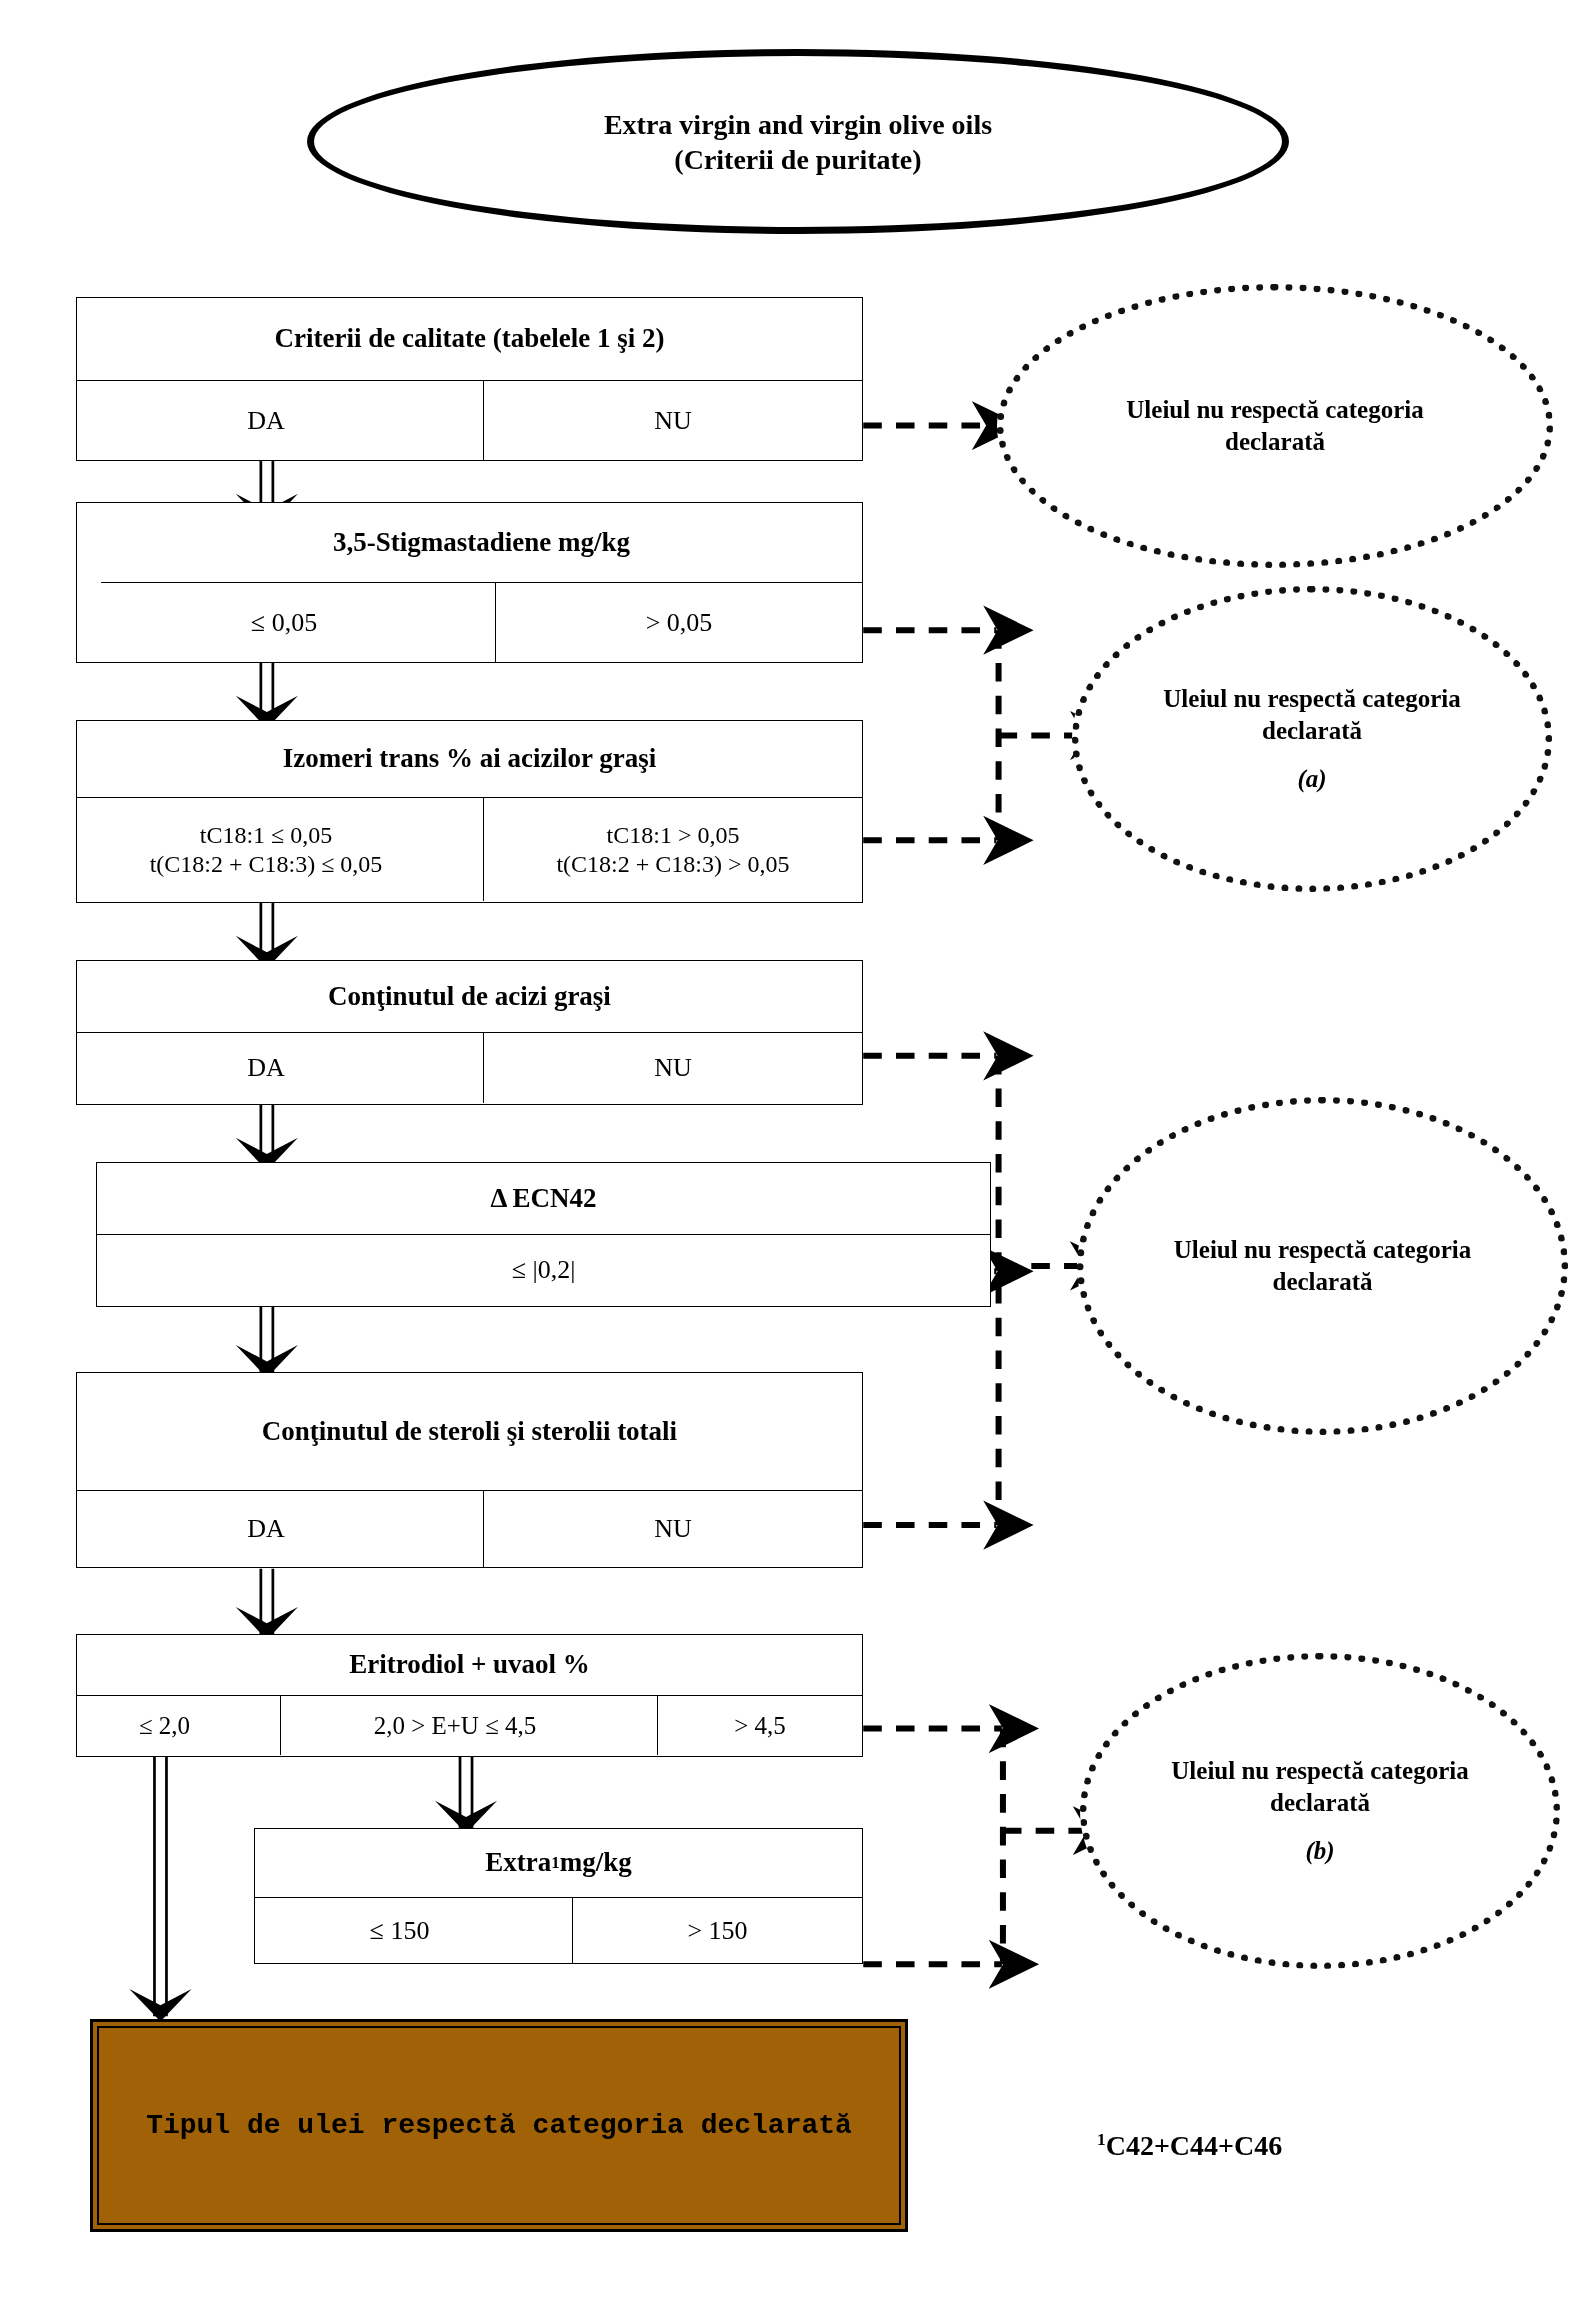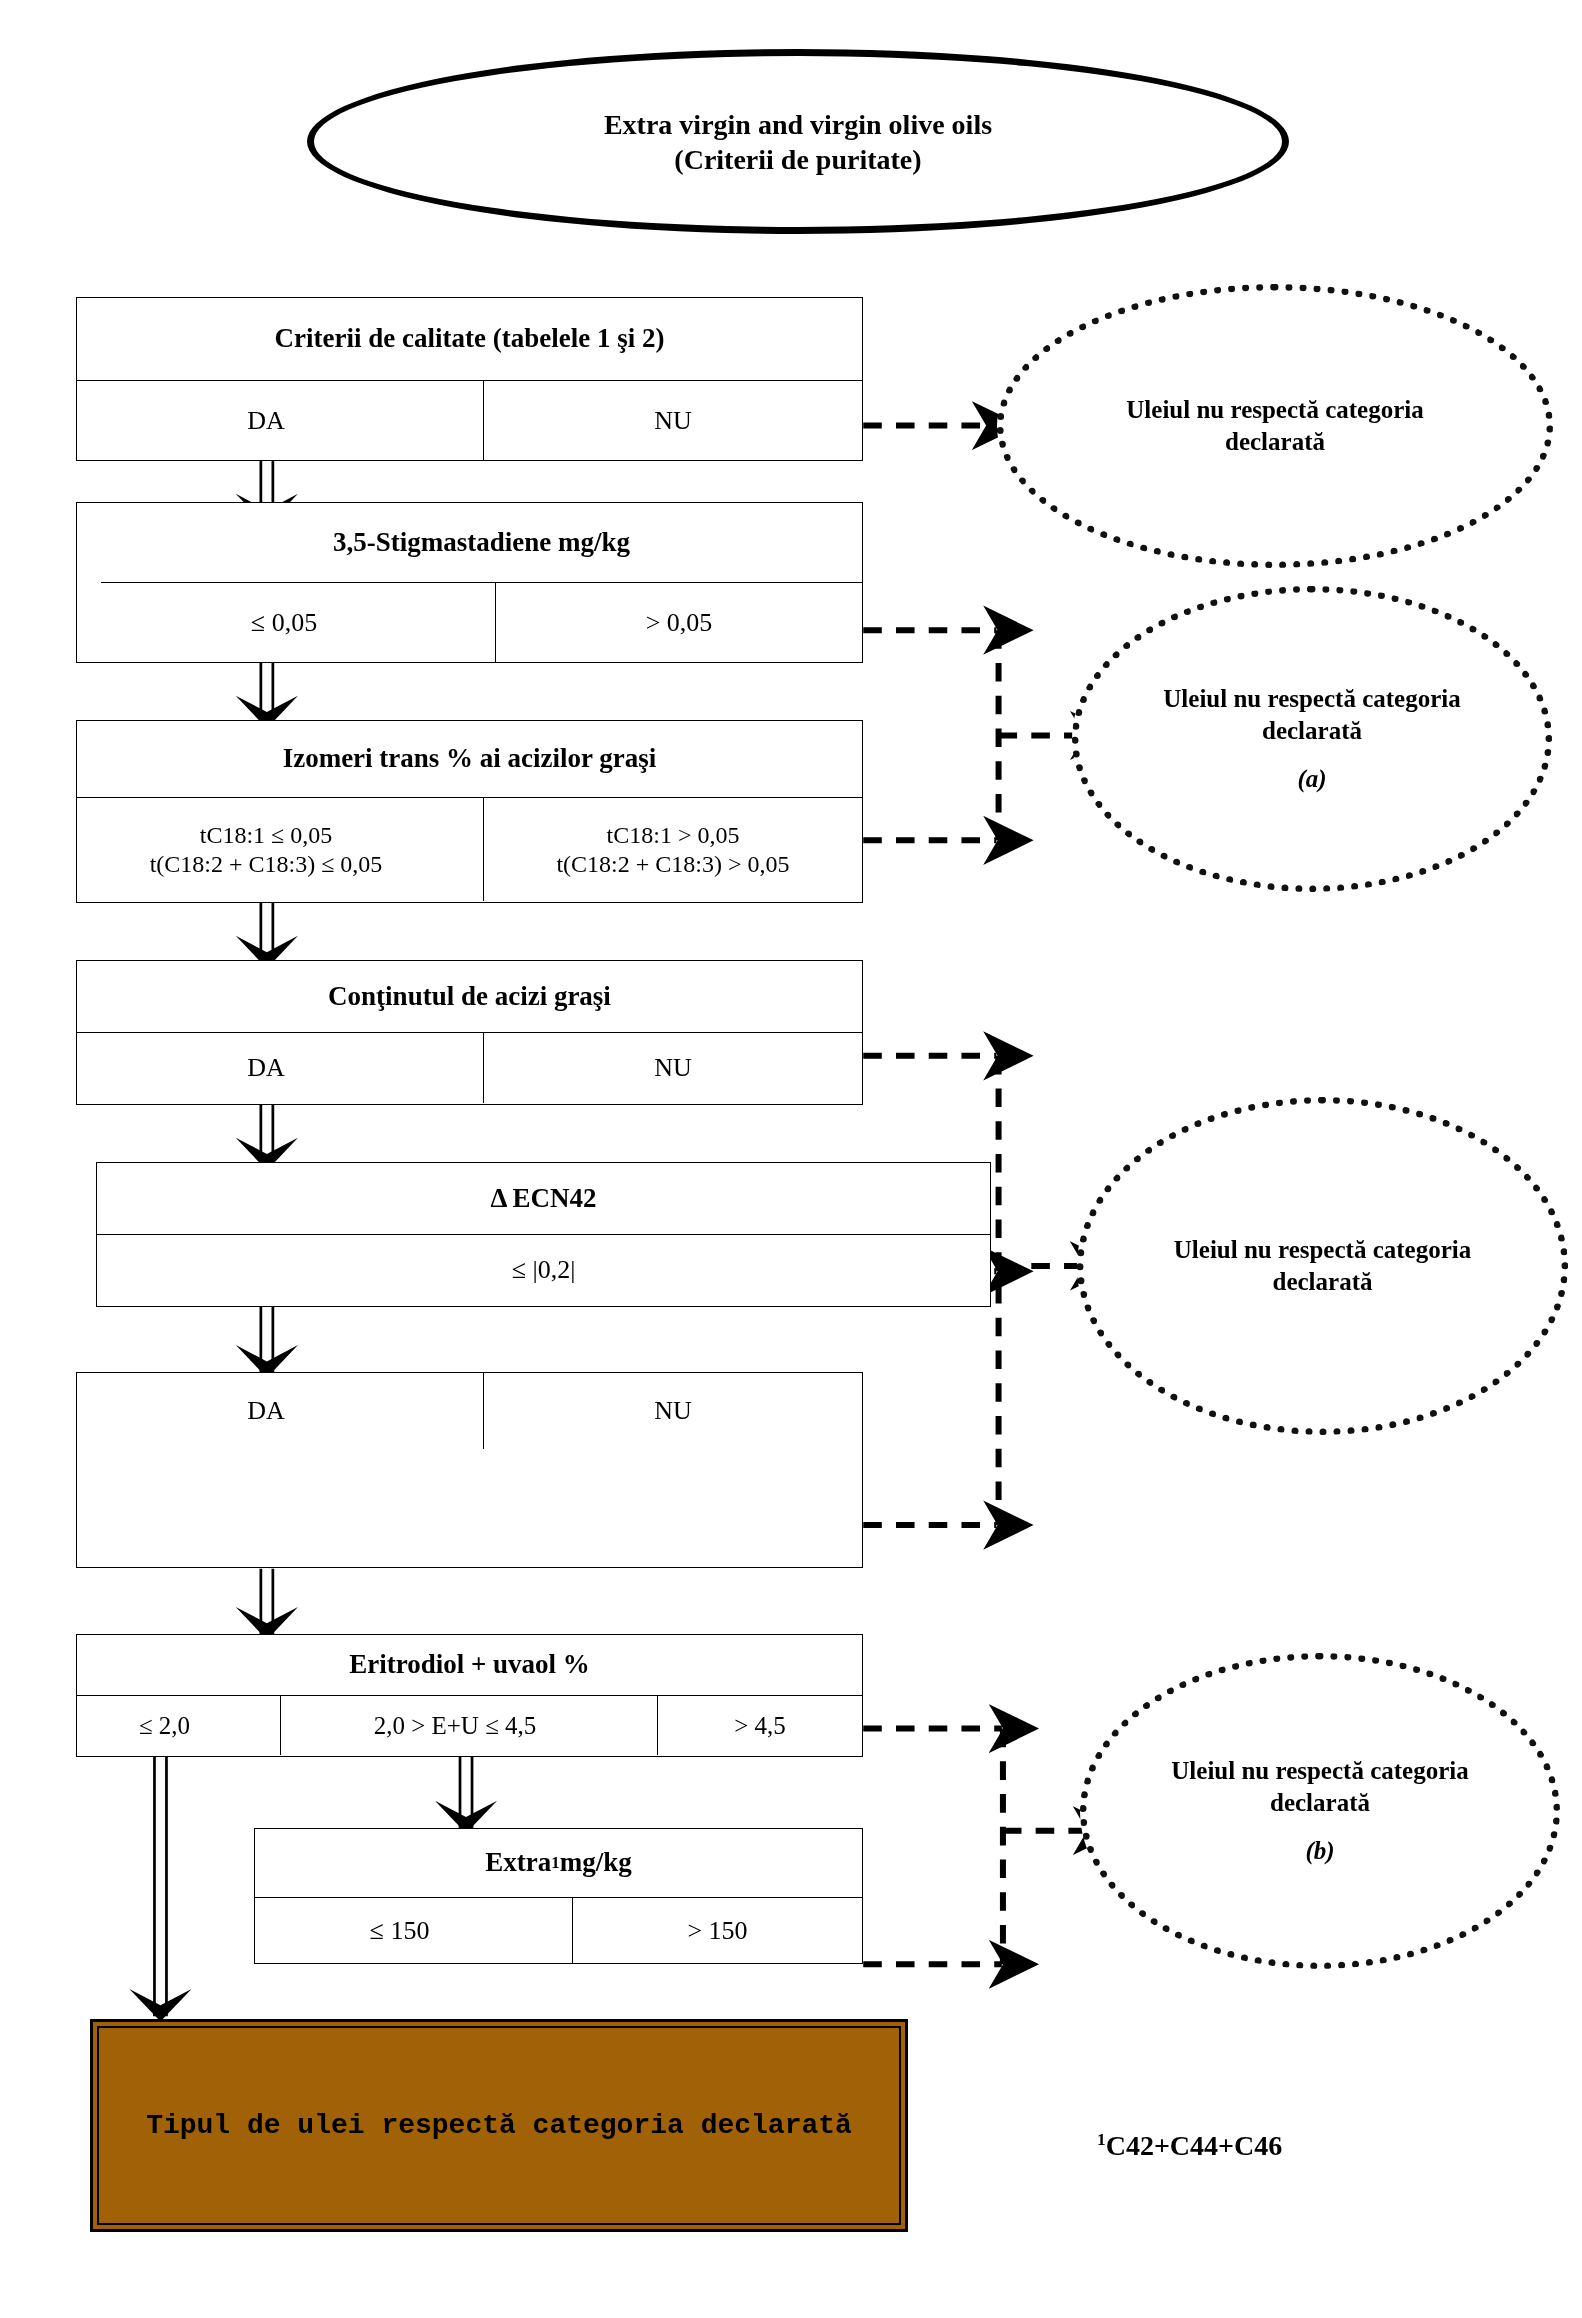--- a/index.html
+++ b/index.html
@@ -197,20 +197,21 @@
   </div>
 
   <div class="dbox" style="left:76px;top:1162px;width:895px;height:145px;margin-left:20px;">
     <div class="head" style="height:71px;font-size:27px;">Δ ECN42</div>
     <div class="cells" style="height:70px;">
       <div class="cell" style="font-size:26px;text-align:center;">≤ |0,2|</div>
     </div>
   </div>
 
   <div class="dbox" style="left:76px;top:1372px;width:787px;height:196px;">
+    <div class="head" style="height:117px;font-size:27px;">Conţinutul de steroli şi sterolii totali</div>
     <div class="cells" style="height:76px;">
       <div class="cell" style="font-size:26px;">DA</div>
       <div class="cell" style="font-size:26px;">NU</div>
     </div>
   </div>
 
   <div class="dbox" style="left:76px;top:1634px;width:787px;height:123px;">
     <div class="head" style="height:60px;font-size:27px;">Eritrodiol + uvaol %</div>
     <div class="cells" style="height:59px;">
       <div class="cell" style="font-size:25px;flex:0 0 175px;">≤ 2,0</div>

